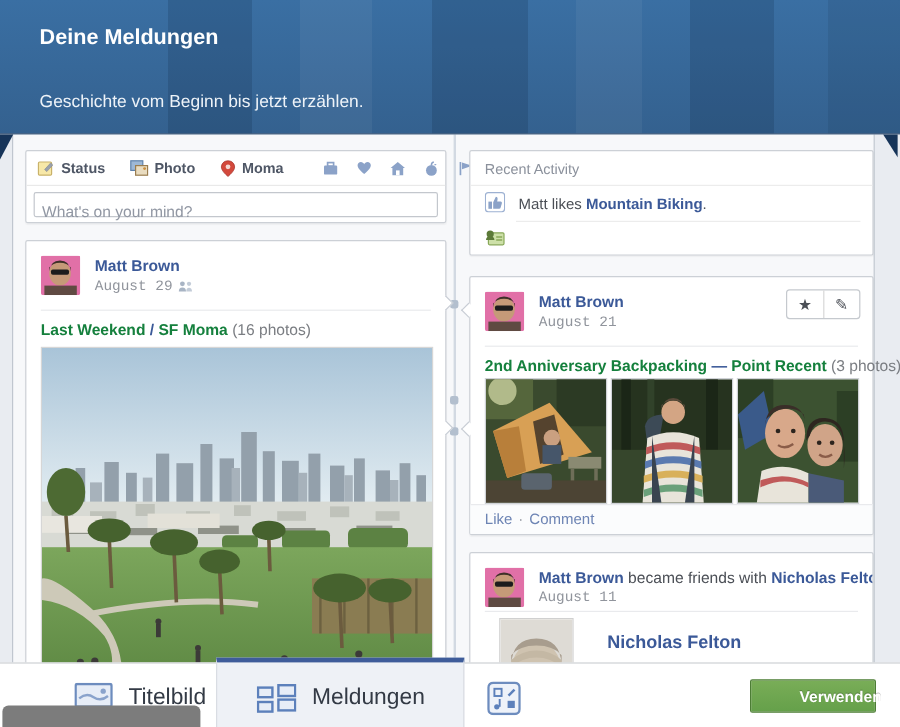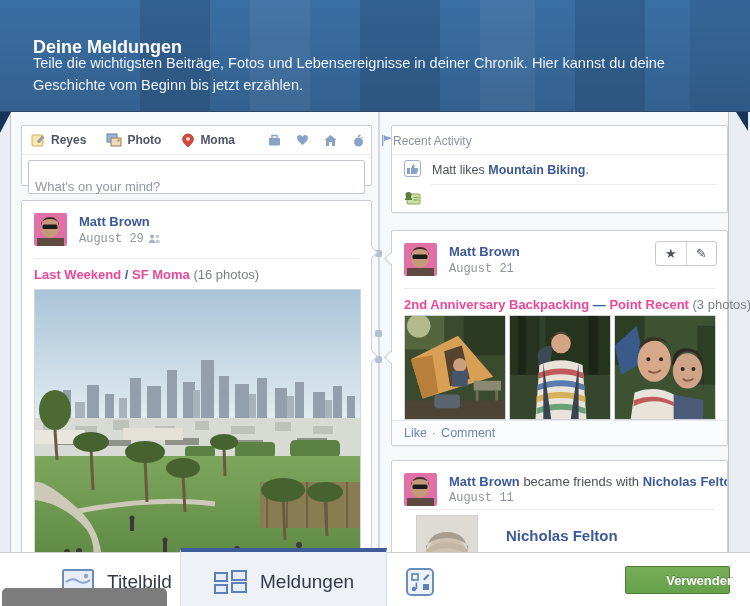--- a/index.html
+++ b/index.html
@@ -4,21 +4,21 @@
 <style>
   * { margin:0; padding:0; box-sizing:border-box; }
   body { font-family:"Liberation Sans", sans-serif; background:#e9ecf1; }
   #screen { position:relative; width:750px; height:606px; overflow:hidden; background:#e9ecf1; }
 
   
   .ribbon { position:absolute; left:0; top:0; width:750px; height:112px;
     background:linear-gradient(#3a6fa3,#34618f); border-bottom:1px solid #27496f; overflow:hidden; z-index:5; }
   .ribbon .tile { position:absolute; top:0; height:112px; background:rgba(8,25,48,.16); }
   .ribbon .tile.light { background:rgba(255,255,255,.05); }
-  .ribbon-title { position:absolute; left:33px; top:21px; font-size:18px; font-weight:bold; color:#ffffff;margin-top:16px; }
+  .ribbon-title { position:absolute; left:33px; top:21px; font-size:18px; font-weight:bold; color:#ffffff; }
   .ribbon-desc { position:absolute; left:33px; top:52px; font-size:14.5px; line-height:22px; color:#eef3f8; }
   .fold { position:absolute; width:0; height:0; z-index:6; }
   .fold-left  { left:0; top:112px; border-top:21px solid #163459; border-right:11px solid transparent; }
   .fold-right { left:736px; top:112px; border-top:19px solid #163459; border-left:12px solid transparent; }
 
   
   .dialog { position:absolute; left:10px; top:112px; width:719px; height:494px;
     background:#f7f8fa; border-left:1px solid #c0c6cf; border-right:1px solid #c0c6cf; z-index:1; }
   .spine { position:absolute; left:367px; top:0; width:2px; height:440px; background:#d2d9e2; }
   .dot { position:absolute; width:7px; height:7px; background:#b3bfce; border-radius:2px; left:364px; }
@@ -29,37 +29,37 @@
   .box { position:absolute; background:#fff; border:1px solid #ccd0d6; border-radius:2px; box-shadow:0 1px 1px rgba(0,0,0,.04); }
 
   
   .composer { left:10px; top:13px; width:351px; height:61px; }
   .composer-row { display:flex; align-items:center; height:29px; border-bottom:1px solid #e9e9e9; padding:0 9px; }
   .cbtn { display:flex; align-items:center; gap:5px; font-size:12px; font-weight:bold; color:#4e5665; cursor:pointer; }
   .vsep { width:1px; height:16px; background:#dcdcdc; margin:0 10px; }
   .life-icons { display:flex; align-items:center; gap:15px; margin-left:13px; }
   .life-icons svg { display:block; }
   .composer-input { margin:5px 6px 0 6px; height:21px; border:1px solid #c3c7cd; border-radius:2px;
-    font-size:13px; color:#9197a3; line-height:19px; padding:16px 6px; background:#fff; }
+    font-size:13px; color:#9197a3; line-height:19px; padding:6px 6px; background:#fff; }
 
   
   .avatar { position:absolute; left:12px; top:12px; width:33px; height:33px; border-radius:2px; overflow:hidden; }
   .pname { position:absolute; left:57px; top:13px; font-size:13px; font-weight:bold; color:#3b5998; }
   .pdate { position:absolute; left:57px; top:31px; font-size:12px; color:#90949c; display:flex; align-items:center; gap:4px;font-family:Liberation Mono, monospace; }
   .pdivider { position:absolute; left:12px; right:12px; top:57px; border-top:1px solid #e9eaed; }
   .caption { position:absolute; left:12px; top:66px; font-size:13px; font-weight:bold; color:#3b5998; white-space:nowrap; }
   .caption .count { color:#7a7d82; font-weight:normal; }
-  .link { color:#ec4899; cursor:pointer; }
+  .link { color:#15803d; cursor:pointer; }
 
   .post1 { left:10px; top:88px; width:351px; height:406px; overflow:hidden; }
   .post1 .bigphoto { position:absolute; left:12px; top:88px; width:327px; height:310px; border:1px solid #d6d6d6; }
 
   
   .activity { left:380px; top:13px; width:337px; height:88px; }
-  .act-title { position:absolute; left:1px; top:8px; font-size:12px; color:#8b919c; }
+  .act-title { position:absolute; left:12px; top:8px; font-size:12px; color:#8b919c; }
   .act-div1 { position:absolute; left:0; right:0; top:28px; border-top:1px solid #ececec; }
   .act-div2 { position:absolute; left:38px; right:10px; top:58px; border-top:1px solid #ececec; }
   .act-icon1 { position:absolute; left:12px; top:34px; }
   .act-icon2 { position:absolute; left:12px; top:64px; }
   .act-text1 { position:absolute; left:40px; top:37px; font-size:12.5px; color:#4b4f56; }
   .act-text2 { position:absolute; left:40px; top:66px; font-size:12.5px; color:#4b4f56; }
   .act-link { color:#3b5998; font-weight:600; cursor:pointer; }
 
   
   .post2 { left:380px; top:118px; width:337px; height:216px; }
@@ -103,21 +103,21 @@
 
   <div class="ribbon">
     <div class="tile" style="left:140px;width:70px"></div>
     <div class="tile light" style="left:250px;width:60px"></div>
     <div class="tile" style="left:360px;width:80px"></div>
     <div class="tile light" style="left:480px;width:55px"></div>
     <div class="tile" style="left:575px;width:70px"></div>
     <div class="tile" style="left:690px;width:60px;background:rgba(8,25,48,.10)"></div>
     <div class="ribbon-title">Deine Meldungen</div>
     <div class="ribbon-desc">
-      <span>Teile die wichtigsten Beiträge, Fotos und Lebensereignisse in deiner Chronik. Hier kannst du deine</span><br>
+      <br>
       <span>Geschichte vom Beginn bis jetzt erzählen.</span>
     </div>
   </div>
   <div class="fold fold-left"></div>
   <div class="fold fold-right"></div>
 
   <div class="dialog">
     <div class="spine"></div>
     <div class="dot" style="top:138px"></div>
     <div class="dot" style="top:218px"></div>
@@ -129,21 +129,21 @@
     <div class="notch notch-l" style="top:241px"></div>
     <div class="notch notch-l" style="top:474px"></div>
 
     <div class="box composer">
       <div class="composer-row">
         <div class="cbtn">
           <svg width="15" height="15" viewBox="0 0 15 15">
               <rect x="1" y="2" width="11" height="11" rx="1" fill="#f7e8a8" stroke="#c9b26a"></rect>
               <path d="M8 10 L13 4.5 L11.2 2.8 L6.2 8.3 Z" fill="#9aa1ad" stroke="#7d8490" stroke-width="0.5"></path>
             </svg>
-          <span>Reyes</span>
+          <span>Status</span>
         </div>
         <div class="vsep"></div>
         <div class="cbtn">
           <svg width="16" height="14" viewBox="0 0 16 14">
               <rect x="1" y="1" width="10" height="8" fill="#9db8d6" stroke="#5f82ab"></rect>
               <rect x="5" y="5" width="10" height="8" fill="#e9dcc0" stroke="#9a7d4f"></rect>
               <circle cx="12.5" cy="7.5" r="1.2" fill="#c98e3f"></circle>
             </svg>
           <span>Photo</span>
         </div>

